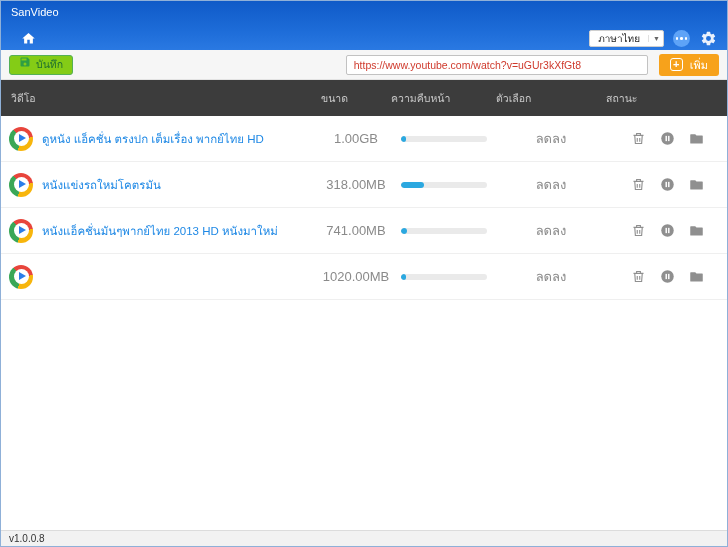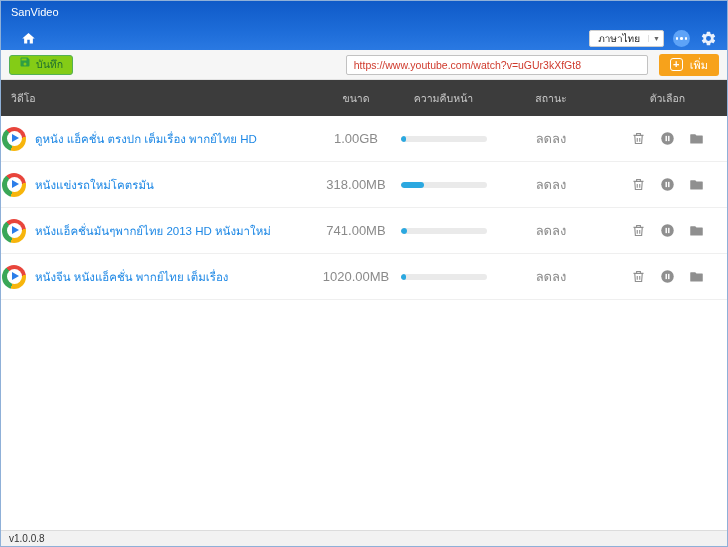--- a/index.html
+++ b/index.html
@@ -57,24 +57,24 @@
     color:#fff; font-size:11px; cursor:pointer; white-space:nowrap;
   }
   .plus-box {
     width:13px; height:13px; border:1.5px solid #fff; border-radius:3px;
     display:flex; align-items:center; justify-content:center;
     font-size:11px; font-weight:bold; line-height:1;
   }
   
   .grid-cols { display:grid; grid-template-columns:320px 70px 105px 110px 123px; align-items:center; }
   .thead { height:36px; background:#3c3c3c; color:#c9c9c9; font-size:10.5px; flex:0 0 auto; }
-  .th { text-align:center; }
+  .th { }
   .th-video { text-align:left; padding-left:10px; }
   .row { height:46px; border-bottom:1px solid #efefef; background:#fff; flex:0 0 auto; }
-  .cell-video { display:flex; align-items:center; gap:9px; padding-left:1px; overflow:hidden; }
+  .cell-video { display:flex; align-items:center; gap:9px; padding-left:8px; overflow:hidden; }
   .vicon {
     flex:0 0 24px; width:24px; height:24px; border-radius:50%; position:relative;
     background:conic-gradient(from -40deg,#e8453c 0 120deg,#f7b50c 120deg 235deg,#3aa757 235deg 360deg);
   }
   .vicon::before { content:""; position:absolute; inset:4.5px; background:#fff; border-radius:50%; }
   .vicon::after {
     content:""; position:absolute; left:9.5px; top:7.5px;
     border-left:7.5px solid #2b7de9; border-top:4.5px solid transparent; border-bottom:4.5px solid transparent;
   }
   .vtitle { font-size:11.5px; color:#1e88e5; white-space:nowrap; overflow:hidden; text-overflow:ellipsis; cursor:default; }
@@ -141,22 +141,22 @@
     <button class="add-btn">
       <span class="plus-box">+</span>
       <span>เพิ่ม</span>
     </button>
   </div>
 
   <div class="thead grid-cols">
     <div class="th th-video">วิดีโอ</div>
     <div class="th">ขนาด</div>
     <div class="th">ความคืบหน้า</div>
+    <div class="th">ตัวเลือก</div>
     <div class="th">สถานะ</div>
-    <div class="th">ตัวเลือก</div>
   </div>
 
   <div class="row grid-cols">
     <div class="cell-video">
       <div class="vicon"></div>
       <span class="vtitle">ดูหนัง แอ็คชั่น ตรงปก เต็มเรื่อง พากย์ไทย HD</span>
     </div>
     <div class="cell-size">1.00GB</div>
     <div class="cell-progress">
       <div class="pbar">
@@ -265,21 +265,20 @@
               <path d="M3 5h7l2 2h9a1 1 0 0 1 1 1v11a1 1 0 0 1-1 1H3a1 1 0 0 1-1-1V6a1 1 0 0 1 1-1z"></path>
             </svg>
           </span>
         </span>
     </div>
   </div>
 
   <div class="row grid-cols">
     <div class="cell-video">
       <div class="vicon"></div>
-      <span class="vtitle">หนังจีน หนังแอ็คชั่น พากย์ไทย เต็มเรื่อง</span>
     </div>
     <div class="cell-size">1020.00MB</div>
     <div class="cell-progress">
       <div class="pbar">
           <div class="pfill" style="width: 6%;"></div>
         </div>
     </div>
     <div class="cell-status">ลดลง</div>
     <div class="cell-opts">
       <span class="opt">

